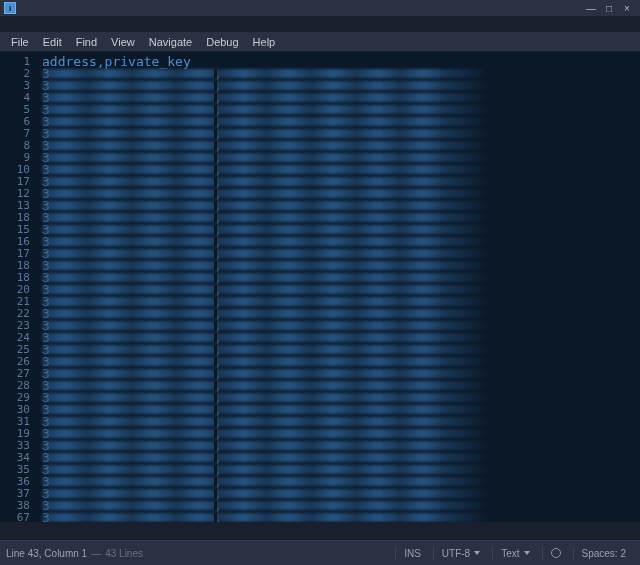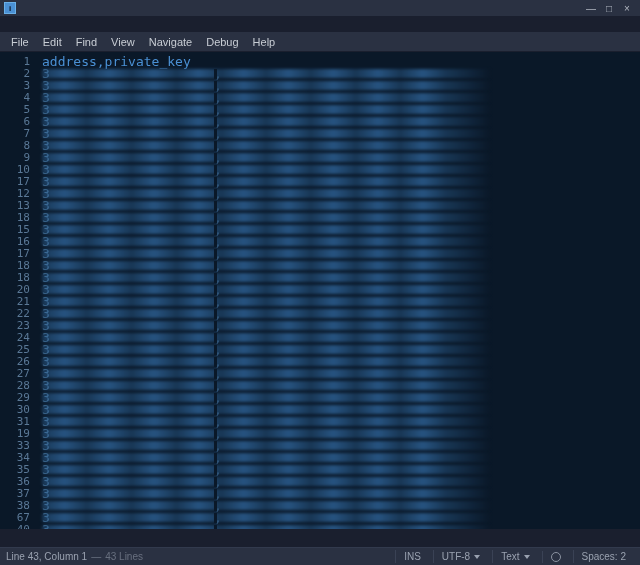--- a/index.html
+++ b/index.html
@@ -128,21 +128,21 @@
     opacity: 0.35;
     filter: blur(0.5px);
   }
   
   .bottom-strip {
     height: 18px;
     background: #1a1f2e;
   }
   
   .statusbar {
-    height: 18px;
+    height: 25px;
     background: #2a3142;
     display: flex;
     align-items: center;
     padding: 0 6px;
     font-size: 10px;
     color: #9aa2b0;
     border-top: 1px solid #323a4d;
   }
   .statusbar .left { flex: 1; display: flex; gap: 4px; align-items: center; }
   .statusbar .dim { opacity: 0.55; }

